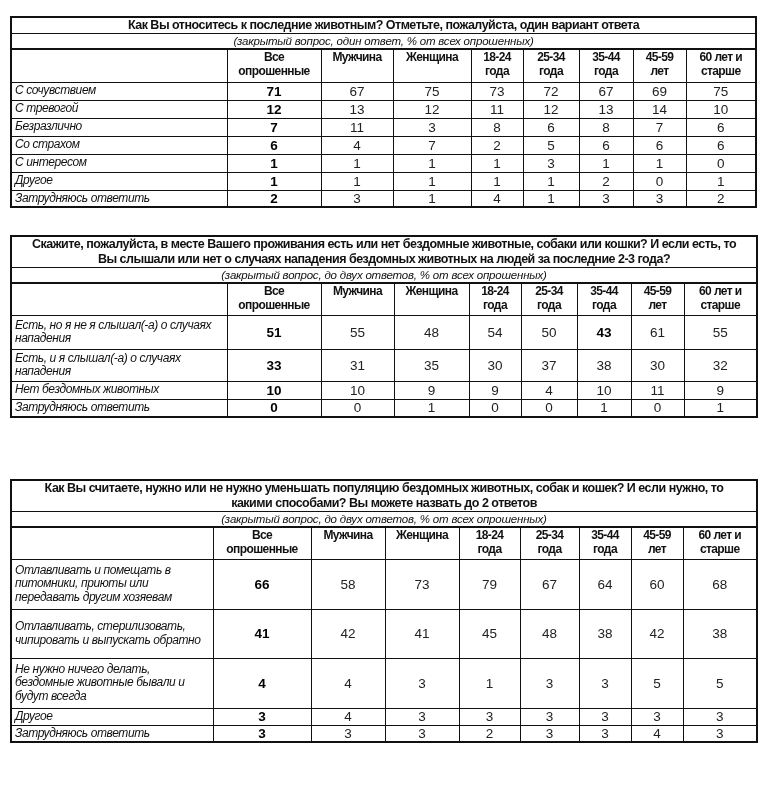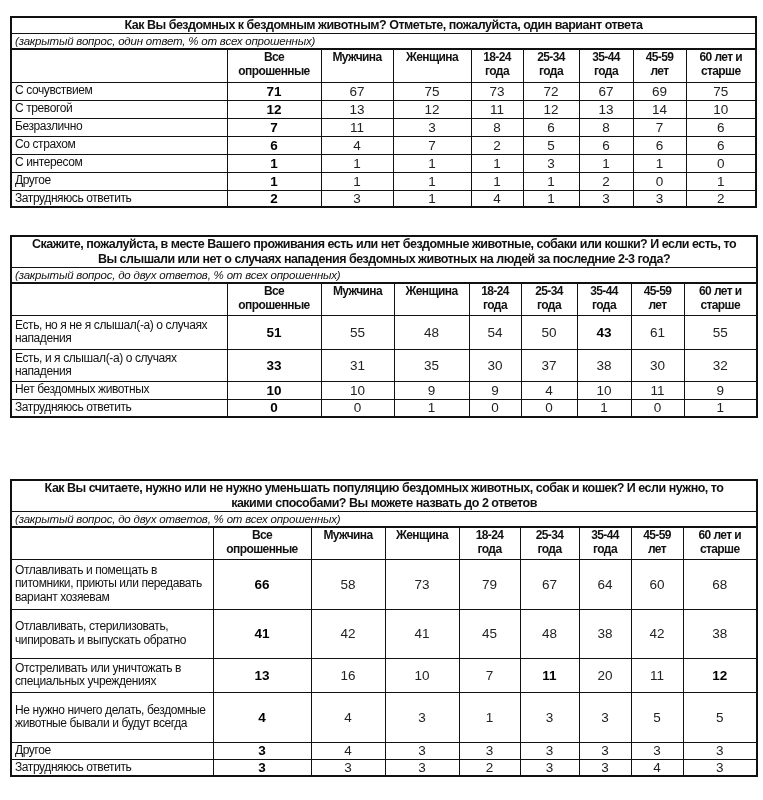--- a/index.html
+++ b/index.html
@@ -1,24 +1,24 @@
 <!DOCTYPE html>
 <html><head>
 <meta charset="utf-8">
 <style>
   html, body { margin: 0; padding: 0; background: #ffffff; }
   body { width: 763px; height: 800px; position: relative; overflow: hidden; font-family: "Liberation Sans", sans-serif; color: #111; }
   table.survey { position: absolute; border-collapse: collapse; table-layout: fixed; border: 2px solid #111; }
   table.survey td, table.survey th { border: 1px solid #111; padding: 0 3px; overflow: hidden; }
   .qrow th { font-weight: bold; font-size: 12.5px; letter-spacing: -0.5px; line-height: 15px; text-align: center; padding: 2px 4px 0 4px; border-bottom: none; }
-  .subrow th { font-weight: normal; font-style: italic; font-size: 11.5px; letter-spacing: -0.2px; line-height: 14px; text-align: left; border-top: none; padding-bottom: 2px; margin-top: 32px; }
+  .subrow th { font-weight: normal; font-style: italic; font-size: 11.5px; letter-spacing: -0.2px; line-height: 14px; text-align: center; border-top: none; padding-bottom: 2px; margin-top: 32px; }
   .hdr th { font-weight: bold; font-size: 12px; letter-spacing: -0.6px; line-height: 14px; text-align: center; vertical-align: top; padding-top: 1px; }
   .hdr th.blank { }
   .hdr { border-top: 2px solid #111; }
-  td.label { font-size: 12px; letter-spacing: -0.4px; line-height: 13.5px; text-align: left; vertical-align: middle; padding-left: 4px; }
+  td.label { font-style: italic; font-size: 12px; letter-spacing: -0.4px; line-height: 13.5px; text-align: left; vertical-align: middle; padding-left: 4px; }
   td.val { font-size: 13.5px; text-align: center; vertical-align: middle; color: #222; }
   td.val.total, td.val.bold { font-weight: bold; color: #000; }
   tr.row td { border-top: 1.5px solid #111; }
 </style>
 </head>
 <body>
 
 <table class="survey" style="left:10px; top:16px; width:745px;">
   <colgroup>
     <col style="width:216px">
@@ -26,21 +26,21 @@
       <col style="width:72px">
       <col style="width:78px">
       <col style="width:52px">
       <col style="width:56px">
       <col style="width:54px">
       <col style="width:53px">
       <col style="width:70px">
   </colgroup>
   <tbody>
       <tr class="qrow">
-        <th colspan="9"><span>Как Вы бездомных к бездомным животным? Отметьте, пожалуйста, один вариант ответа</span></th>
+        <th colspan="9"><span>Как Вы относитесь к последние животным? Отметьте, пожалуйста, один вариант ответа</span></th>
       </tr>
   <tr class="subrow">
         <th colspan="9">(закрытый вопрос, один ответ, % от всех опрошенных)</th>
       </tr>
   <tr class="hdr" style="height:33px;">
     <th class="blank"></th>
     <th><span>Все</span><br><span>опрошенные</span></th>
     <th><span>Мужчина</span></th>
     <th><span>Женщина</span></th>
     <th><span>18-24</span><br><span>года</span></th>
@@ -236,52 +236,41 @@
     <th><span>Женщина</span></th>
     <th><span>18-24</span><br><span>года</span></th>
     <th><span>25-34</span><br><span>года</span></th>
     <th><span>35-44</span><br><span>года</span></th>
     <th><span>45-59</span><br><span>лет</span></th>
     <th><span>60 лет и</span><br><span>старше</span></th>
   </tr>
   </tbody>
     <tbody id="t2body">
       <tr class="row" style="height: 50px;">
-        <td class="label">Отлавливать и помещать в питомники, приюты или передавать вариант хозяевам</td>
+        <td class="label">Отлавливать и помещать в питомники, приюты или передавать другим хозяевам</td>
         <td class="val total">66</td>
         <td class="val">58</td>
         <td class="val">73</td>
         <td class="val">79</td>
         <td class="val">67</td>
         <td class="val">64</td>
         <td class="val">60</td>
         <td class="val">68</td>
       </tr>
       <tr class="row" style="height: 49px;">
         <td class="label">Отлавливать, стерилизовать, чипировать и выпускать обратно</td>
         <td class="val total">41</td>
         <td class="val">42</td>
         <td class="val">41</td>
         <td class="val">45</td>
         <td class="val">48</td>
         <td class="val">38</td>
         <td class="val">42</td>
         <td class="val">38</td>
       </tr>
-      <tr class="row" style="height: 34px;">
-        <td class="label">Отстреливать или уничтожать в специальных учреждениях</td>
-        <td class="val total">13</td>
-        <td class="val">16</td>
-        <td class="val">10</td>
-        <td class="val">7</td>
-        <td class="val bold">11</td>
-        <td class="val">20</td>
-        <td class="val">11</td>
-        <td class="val bold">12</td>
-      </tr>
       <tr class="row" style="height: 50px;">
         <td class="label">Не нужно ничего делать, бездомные животные бывали и будут всегда</td>
         <td class="val total">4</td>
         <td class="val">4</td>
         <td class="val">3</td>
         <td class="val">1</td>
         <td class="val">3</td>
         <td class="val">3</td>
         <td class="val">5</td>
         <td class="val">5</td>

